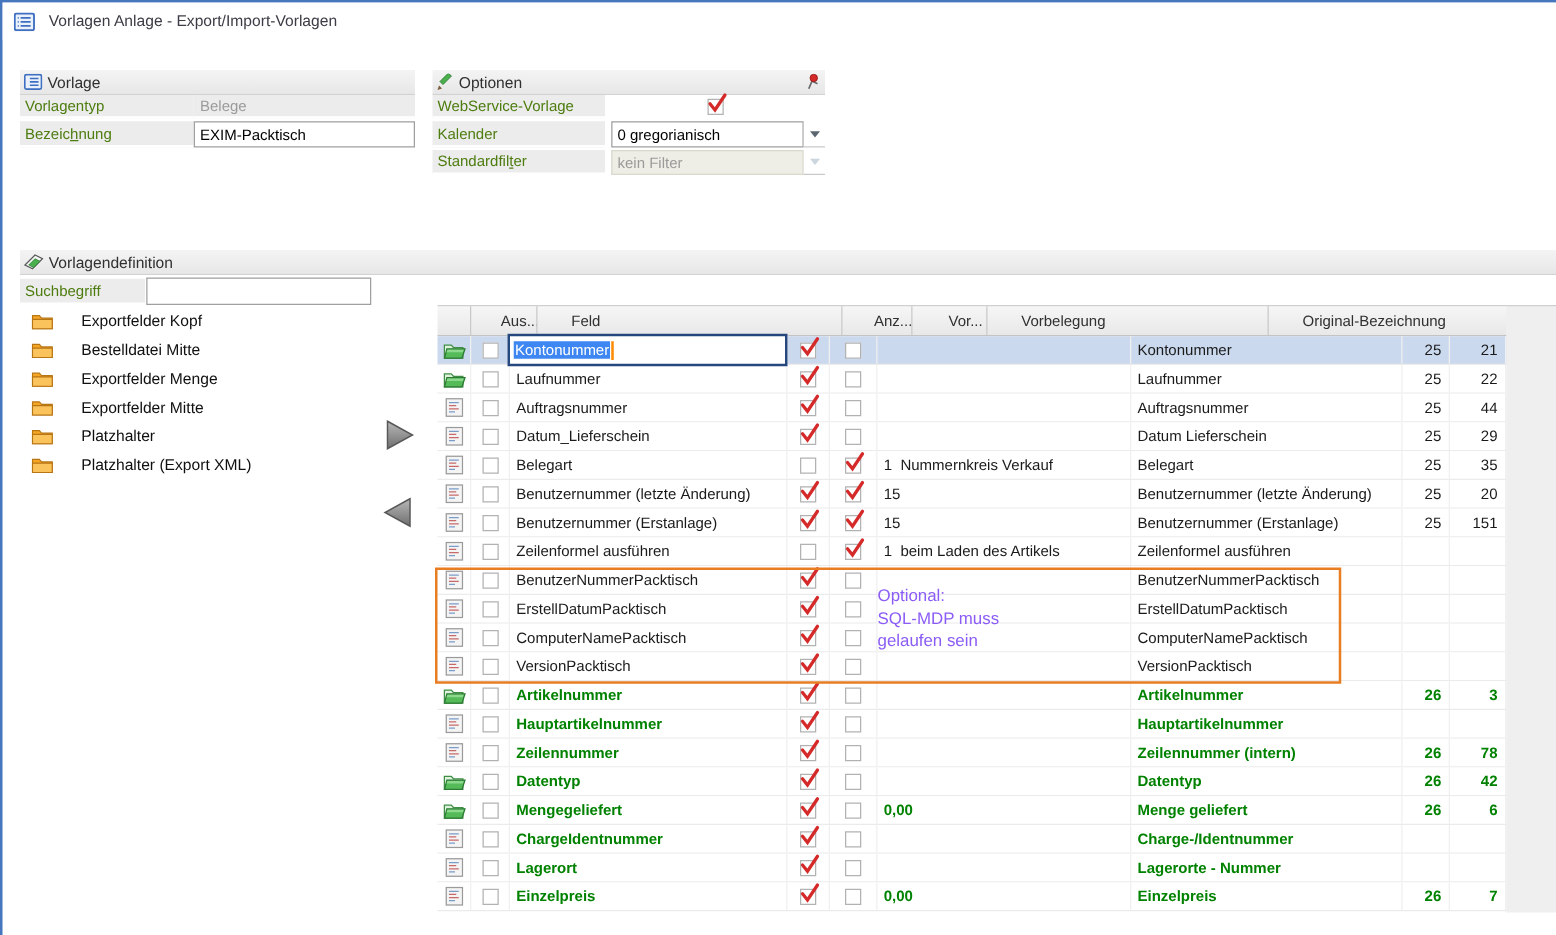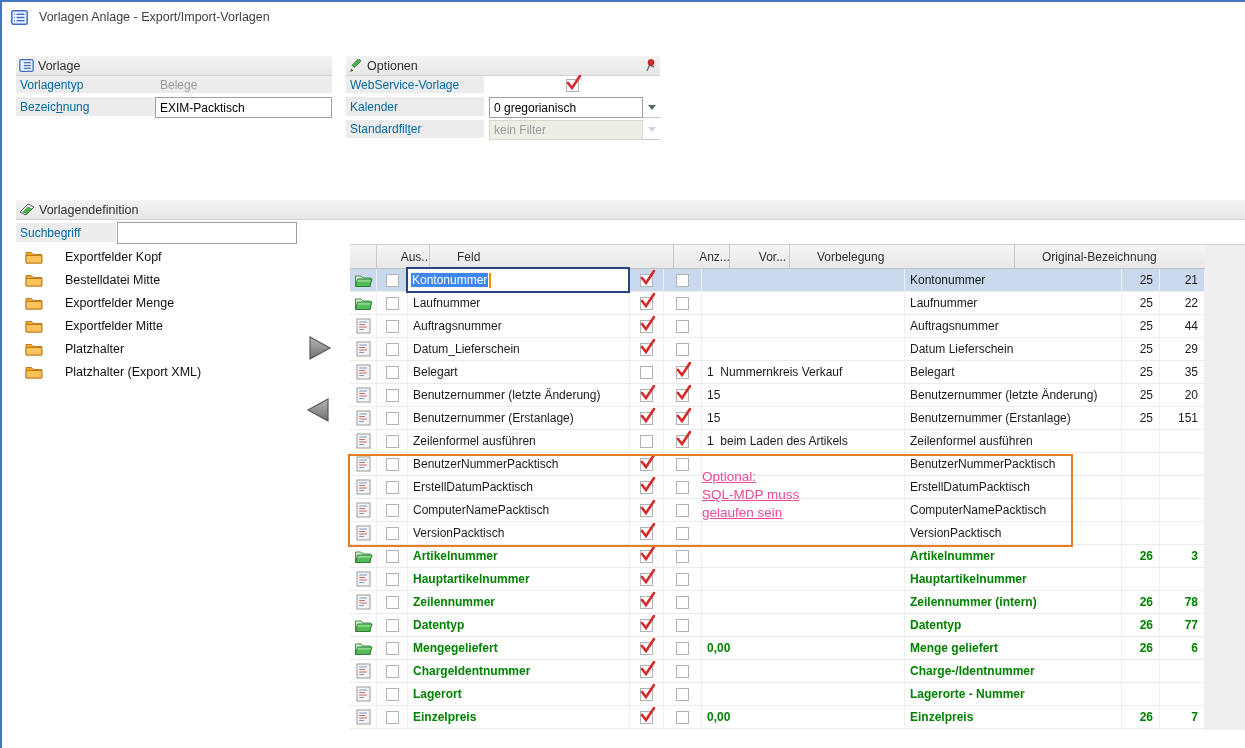--- a/index.html
+++ b/index.html
@@ -13,21 +13,21 @@
   #titlebar{left:0;top:0;width:100%;height:30px;background:#fff;display:flex;align-items:center;}
   #title-icon{margin-left:9px;width:17px;height:15px;}
   #title-text{margin-left:11px;color:#3c3c46;font-size:12.5px;}
   
   .sec-header{
     background:linear-gradient(#f4f4f4,#e7e7e7);border-bottom:1px solid #d2d2d2;
     display:flex;align-items:center;height:19px;color:#303030;
   }
   .sec-header .ic{margin-left:3px;margin-right:4px;display:flex;}
   
-  .prop-label{background:#ececec;color:#0369a1;display:flex;align-items:center;padding-left:4px;box-sizing:border-box;border-bottom:2px solid #fff;}
+  .prop-label{background:#ececec;color:#4d7c0f;display:flex;align-items:center;padding-left:4px;box-sizing:border-box;border-bottom:2px solid #fff;}
   .prop-value-gray{background:#ececec;color:#9b9b9b;display:flex;align-items:center;padding-left:5px;box-sizing:border-box;border-bottom:2px solid #fff;}
   .inputbox{border:1px solid #9f9f9f;background:#fff;box-sizing:border-box;font-family:inherit;font-size:12px;color:#000;padding:0 4px;outline:none;}
   .dd-btn{display:flex;align-items:center;justify-content:center;background:#fff;border-bottom:1px solid #c9c9c9;box-sizing:border-box;}
   .dd-arrow{width:0;height:0;border-left:4px solid transparent;border-right:4px solid transparent;border-top:5px solid #5c6670;}
   .dd-arrow.dis{border-top-color:#ccd6de;}
   
   .cb{position:relative;display:inline-block;width:13px;height:13px;background:#fff;border:1px solid #b2b2b2;box-sizing:border-box;}
   .cb svg{position:absolute;left:-2px;top:-6px;width:18px;height:18px;overflow:visible;}
   
   .folder-item{display:flex;align-items:center;height:23px;background:#fff;cursor:default;}
@@ -937,21 +937,21 @@
     <div class="c c-vorb">
             <span class="txt"></span>
           </div>
     <div class="c c-orig">
             <span class="txt">Datentyp</span>
           </div>
     <div class="c c-tab1">
             <span class="txt">26</span>
           </div>
     <div class="c c-tab2">
-            <span class="txt">77</span>
+            <span class="txt">42</span>
           </div>
   </div>
         <div class="trow green">
     <div class="c c-icon">
   <svg width="19" height="15" viewBox="0 0 19 15">
     <path d="M1.5 3 h5.5 l1.8 2 h7.5 v8.5 h-14.8 z" fill="#dff2de" stroke="#3f8f46" stroke-width="1"></path>
     <path d="M3.5 6 h14.5 l-2.4 7.5 h-14 z" fill="#55bb58" stroke="#2c7a34" stroke-width="1"></path>
     <path d="M3.9 6.8 h13 l-0.6 2 h-13 z" fill="#8cd98e" stroke="none"></path>
   </svg>
 </div>
@@ -1115,19 +1115,19 @@
           </div>
     <div class="c c-tab2">
             <span class="txt">7</span>
           </div>
   </div>
       </div>
   </div>
   <div class="abs" id="grid-filler"></div>
 
   <div class="abs" id="annotation-box" style="border-color: rgb(232, 125, 34);"></div>
-  <div class="abs" id="annotation-text" style="color: #ec4899; text-decoration: underline;">
+  <div class="abs" id="annotation-text" style="color: #8b5cf6;">
       <div>Optional:</div>
       <div>SQL-MDP muss</div>
       <div>gelaufen sein</div>
     </div>
 
 </div>
 
 </body></html>

